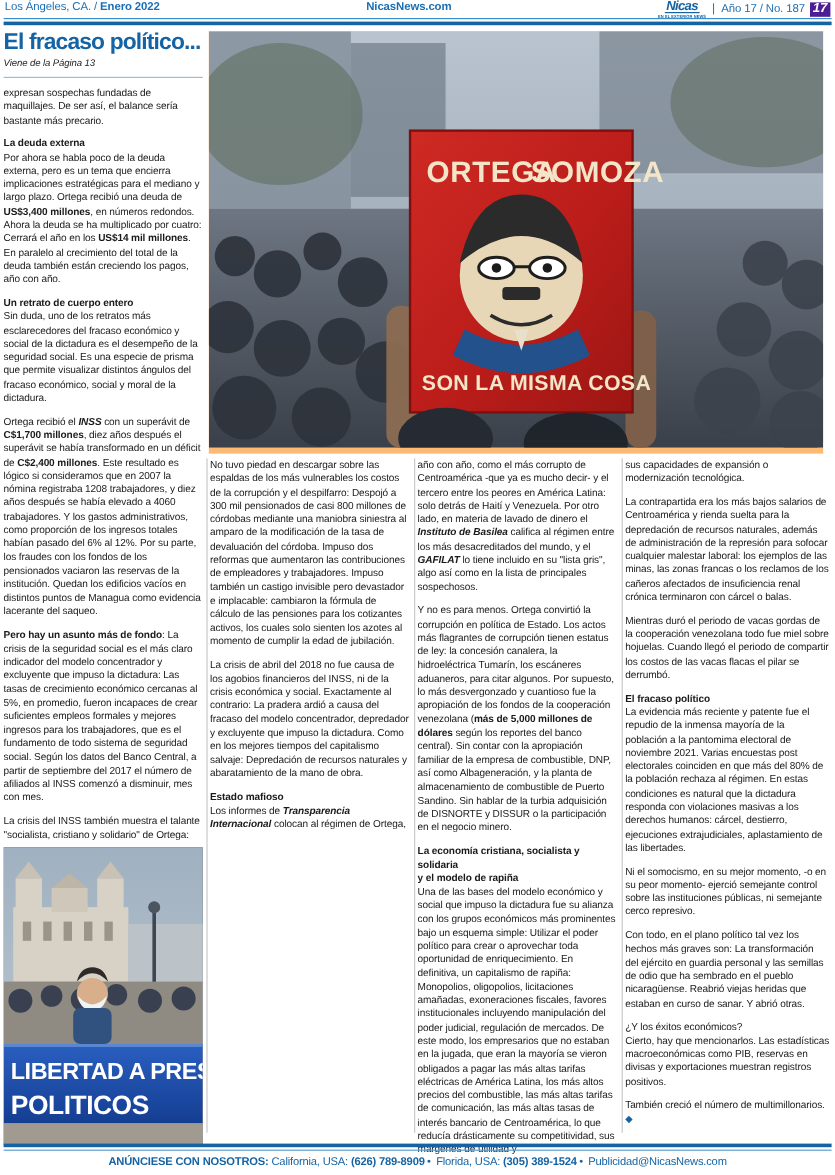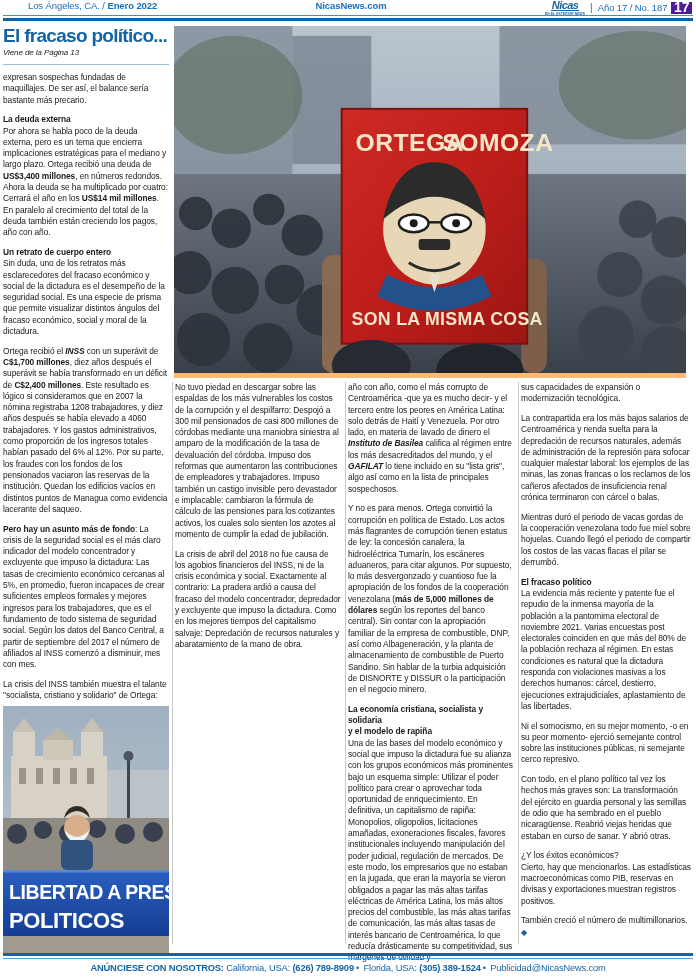--- a/index.html
+++ b/index.html
@@ -12,21 +12,21 @@
   .page { position: relative; width: 696px; height: 979px; overflow: hidden; }
 
   
   .masthead {
     position: absolute; left: 0; top: 0; width: 696px; height: 14px;
     display: flex; align-items: flex-start; justify-content: space-between;
     padding: 0 4px;
   }
   .mast-left {
     font-size: 9.5px; color: #1a6fb4; letter-spacing: -0.1px;
-    white-space: nowrap; line-height: 12px; margin-left: 24px;
+    white-space: nowrap; line-height: 12px;
   }
   .mast-left b { color: #1a6fb4; font-weight: bold; }
   .mast-center {
     font-size: 9.5px; color: #1a6fb4; font-weight: bold;
     line-height: 12px; letter-spacing: -0.1px;
   }
   .mast-right {
     display: flex; align-items: center; gap: 4px;
     font-size: 9px; color: #1a6fb4; line-height: 12px; white-space: nowrap;
   }
@@ -38,22 +38,22 @@
     padding: 0 1px;
   }
   .logo-sub {
     font-size: 3.3px; color: #1464a5; letter-spacing: 0.1px;
     line-height: 4px; transform: scaleY(1.15); margin-top: 0.5px;
     white-space: nowrap; font-weight: bold;
   }
   .mast-sep { color: #1a6fb4; font-size: 10px; padding: 0 1px; }
   .mast-issue { font-size: 9.5px; color: #1a6fb4; letter-spacing: -0.1px; text-align: center; }
   .page-num {
-    background: #4c1d95; color: #ffffff; font-size: 14px; font-weight: bold;
-    padding: 0px 2.5px 1px 2.5px; line-height: 11px; display: inline-block;
+    background: #4c1d95; color: #ffffff; font-size: 11px; font-weight: bold;
+    padding: 0px 2.5px 1px 2.5px; line-height: 11px; display: inline-block; font-style: italic;
   }
   .rule-top {
     position: absolute; left: 3px; top: 15px; width: 690px; height: 1.2px;
     background: #3d8fcb;
   }
   .rule-top2 {
     position: absolute; left: 3px; top: 17.5px; width: 690px; height: 3.6px;
     background: #1464a5;
   }
 
@@ -235,20 +235,21 @@
     <p><span class="sh">La deuda externa</span><span>Por ahora se habla poco de la deuda externa, pero es un tema que encierra implicaciones estratégicas para el mediano y largo plazo. Ortega recibió una deuda de </span><b>US$3,400 millones</b><span>, en números redondos. Ahora la deuda se ha multiplicado por cuatro: Cerrará el año en los </span><b>US$14 mil millones</b><span>. En paralelo al crecimiento del total de la deuda también están creciendo los pagos, año con año.</span></p>
     <p><span class="sh">Un retrato de cuerpo entero</span><span>Sin duda, uno de los retratos más esclarecedores del fracaso económico y social de la dictadura es el desempeño de la seguridad social. Es una especie de prisma que permite visualizar distintos ángulos del fracaso económico, social y moral de la dictadura.</span></p>
     <p><span>Ortega recibió el </span><i>INSS</i><span> con un superávit de </span><b>C$1,700 millones</b><span>, diez años después el superávit se había transformado en un déficit de </span><b>C$2,400 millones</b><span>. Este resultado es lógico si consideramos que en 2007 la nómina registraba 1208 trabajadores, y diez años después se había elevado a 4060 trabajadores. Y los gastos administrativos, como proporción de los ingresos totales habían pasado del 6% al 12%. Por su parte, los fraudes con los fondos de los pensionados vaciaron las reservas de la institución. Quedan los edificios vacíos en distintos puntos de Managua como evidencia lacerante del saqueo.</span></p>
     <p><b>Pero hay un asunto más de fondo</b><span>: La crisis de la seguridad social es el más claro indicador del modelo concentrador y excluyente que impuso la dictadura: Las tasas de crecimiento económico cercanas al 5%, en promedio, fueron incapaces de crear suficientes empleos formales y mejores ingresos para los trabajadores, que es el fundamento de todo sistema de seguridad social. Según los datos del Banco Central, a partir de septiembre del 2017 el número de afiliados al INSS comenzó a disminuir, mes con mes.</span></p>
     <p>La crisis del INSS también muestra el talante "socialista, cristiano y solidario" de Ortega:</p>
   </div>
 
   <div class="col" id="col2">
     <p>No tuvo piedad en descargar sobre las espaldas de los más vulnerables los costos de la corrupción y el despilfarro: Despojó a 300 mil pensionados de casi 800 millones de córdobas mediante una maniobra siniestra al amparo de la modificación de la tasa de devaluación del córdoba. Impuso dos reformas que aumentaron las contribuciones de empleadores y trabajadores. Impuso también un castigo invisible pero devastador e implacable: cambiaron la fórmula de cálculo de las pensiones para los cotizantes activos, los cuales solo sienten los azotes al momento de cumplir la edad de jubilación.</p>
     <p>La crisis de abril del 2018 no fue causa de los agobios financieros del INSS, ni de la crisis económica y social. Exactamente al contrario: La pradera ardió a causa del fracaso del modelo concentrador, depredador y excluyente que impuso la dictadura. Como en los mejores tiempos del capitalismo salvaje: Depredación de recursos naturales y abaratamiento de la mano de obra.</p>
+    <p><span class="sh">Estado mafioso</span><span>Los informes de </span><i>Transparencia Internacional</i><span> colocan al régimen de Ortega,</span></p>
   </div>
 
   <div class="col" id="col3">
     <p><span>año con año, como el más corrupto de Centroamérica -que ya es mucho decir- y el tercero entre los peores en América Latina: solo detrás de Haití y Venezuela. Por otro lado, en materia de lavado de dinero el </span><i>Instituto de Basilea</i><span> califica al régimen entre los más desacreditados del mundo, y el </span><i>GAFILAT</i><span> lo tiene incluido en su "lista gris", algo así como en la lista de principales sospechosos.</span></p>
     <p><span>Y no es para menos. Ortega convirtió la corrupción en política de Estado. Los actos más flagrantes de corrupción tienen estatus de ley: la concesión canalera, la hidroeléctrica Tumarín, los escáneres aduaneros, para citar algunos. Por supuesto, lo más desvergonzado y cuantioso fue la apropiación de los fondos de la cooperación venezolana (</span><b>más de 5,000 millones de dólares</b><span> según los reportes del banco central). Sin contar con la apropiación familiar de la empresa de combustible, DNP, así como Albageneración, y la planta de almacenamiento de combustible de Puerto Sandino. Sin hablar de la turbia adquisición de DISNORTE y DISSUR o la participación en el negocio minero.</span></p>
     <p><span class="sh">La economía cristiana, socialista y solidaria</span><span class="sh">y el modelo de rapiña</span><span>Una de las bases del modelo económico y social que impuso la dictadura fue su alianza con los grupos económicos más prominentes bajo un esquema simple: Utilizar el poder político para crear o aprovechar toda oportunidad de enriquecimiento. En definitiva, un capitalismo de rapiña: Monopolios, oligopolios, licitaciones amañadas, exoneraciones fiscales, favores institucionales incluyendo manipulación del poder judicial, regulación de mercados. De este modo, los empresarios que no estaban en la jugada, que eran la mayoría se vieron obligados a pagar las más altas tarifas eléctricas de América Latina, los más altos precios del combustible, las más altas tarifas de comunicación, las más altas tasas de interés bancario de Centroamérica, lo que reducía drásticamente su competitividad, sus márgenes de utilidad y</span></p>
   </div>
 
   <div class="col" id="col4">
     <p>sus capacidades de expansión o modernización tecnológica.</p>

